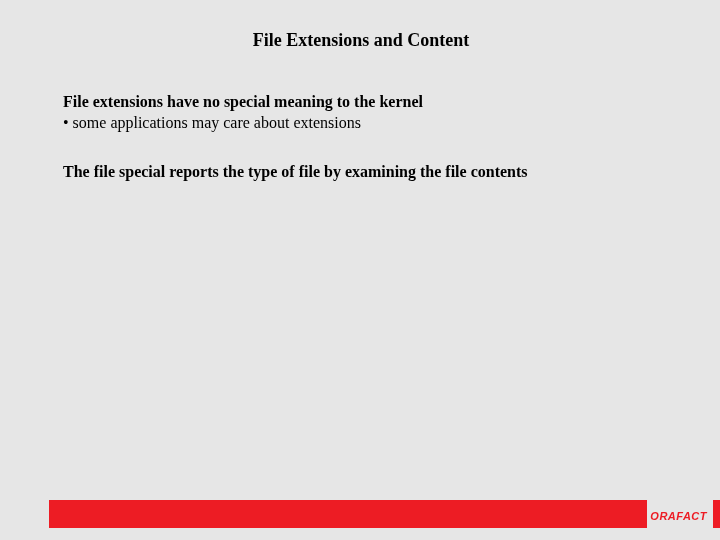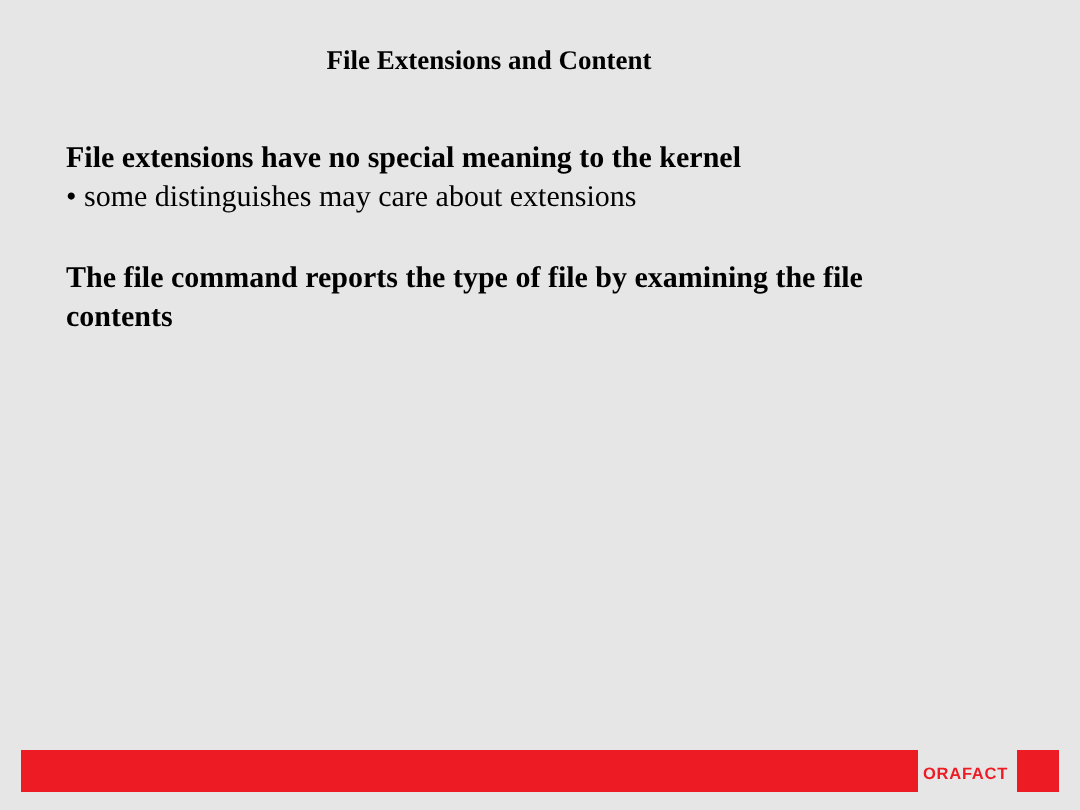--- a/index.html
+++ b/index.html
@@ -7,36 +7,37 @@
   body {
     background: #e6e6e6;
     font-family: "Times New Roman", Times, serif;
     color: #000;
     position: relative;
   }
   .slide {
     width: 652px;
     height: 540px;
     position: relative;
+    margin-left: 35px;
   }
   .title {
     position: absolute;
     top: 30px;
     left: 0;
     width: 100%;
     text-align: center;
     font-weight: bold;
     font-size: 18px;
   }
   .content {
     position: absolute;
     top: 92px;
-    left: 44px;
+    left: 28px;
     right: 44px;
-    font-size: 20px;
+    font-size: 16px;
     line-height: 1.3;
   }
   .bold { font-weight: bold; }
   .italic { }
   .para2 { margin-top: 28px; }
   .para3 { margin-top: 28px; }
   .footer {
     position: absolute;
     left: 0;
     bottom: 12px;
@@ -61,38 +62,39 @@
   }
   .brand {
     position: absolute;
     right: 48px;
     bottom: 6px;
     font-family: Arial, Helvetica, sans-serif;
     font-size: 11px;
     font-weight: bold;
     color: #ed1c24;
     letter-spacing: 0.5px;
+    font-style: italic;
   }
 </style>
 </head>
 <body>
 
 <div class="slide">
 
   <div class="title">File Extensions and Content</div>
 
   <div class="content">
     <div>
       <div class="bold">File extensions have no special meaning to the kernel</div>
-      <div>• some distinguishes may care about extensions</div>
+      <div>• some applications may care about extensions</div>
     </div>
 
 
     <div class="para3 bold">
-      <span>The </span><span class="italic">file</span><span> command reports the type of file by examining the file contents</span>
+      <span>The </span><span class="italic">file</span><span> special reports the type of file by examining the file contents</span>
     </div>
   </div>
 
   <div class="footer">
     <div class="bar-left"></div>
     <div class="brand">ORAFACT</div>
     <div class="bar-right"></div>
   </div>
 
 </div>

